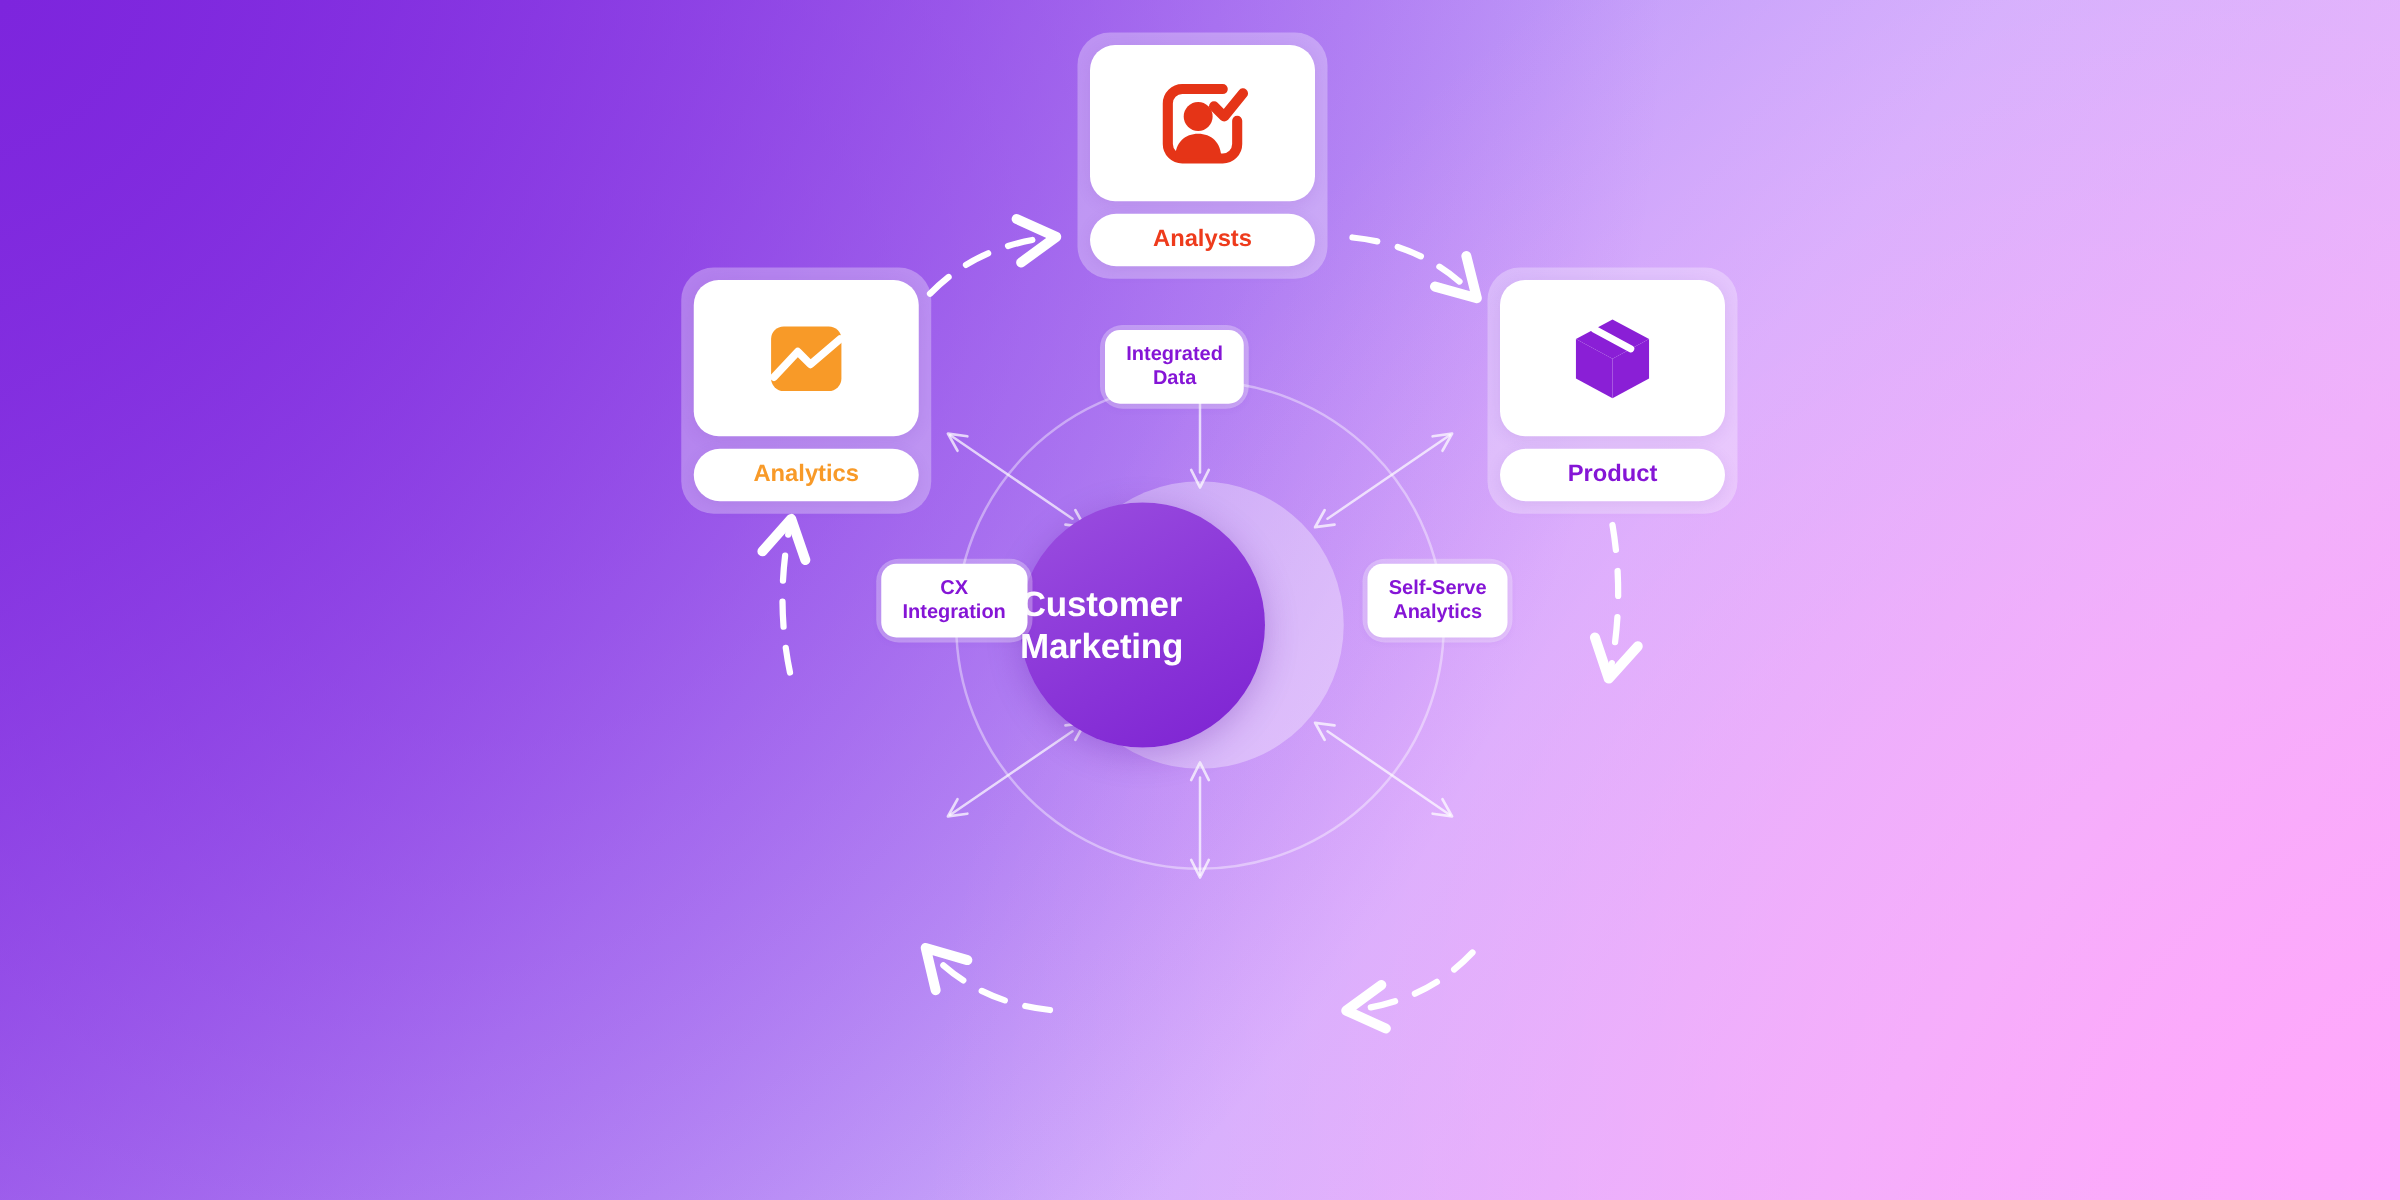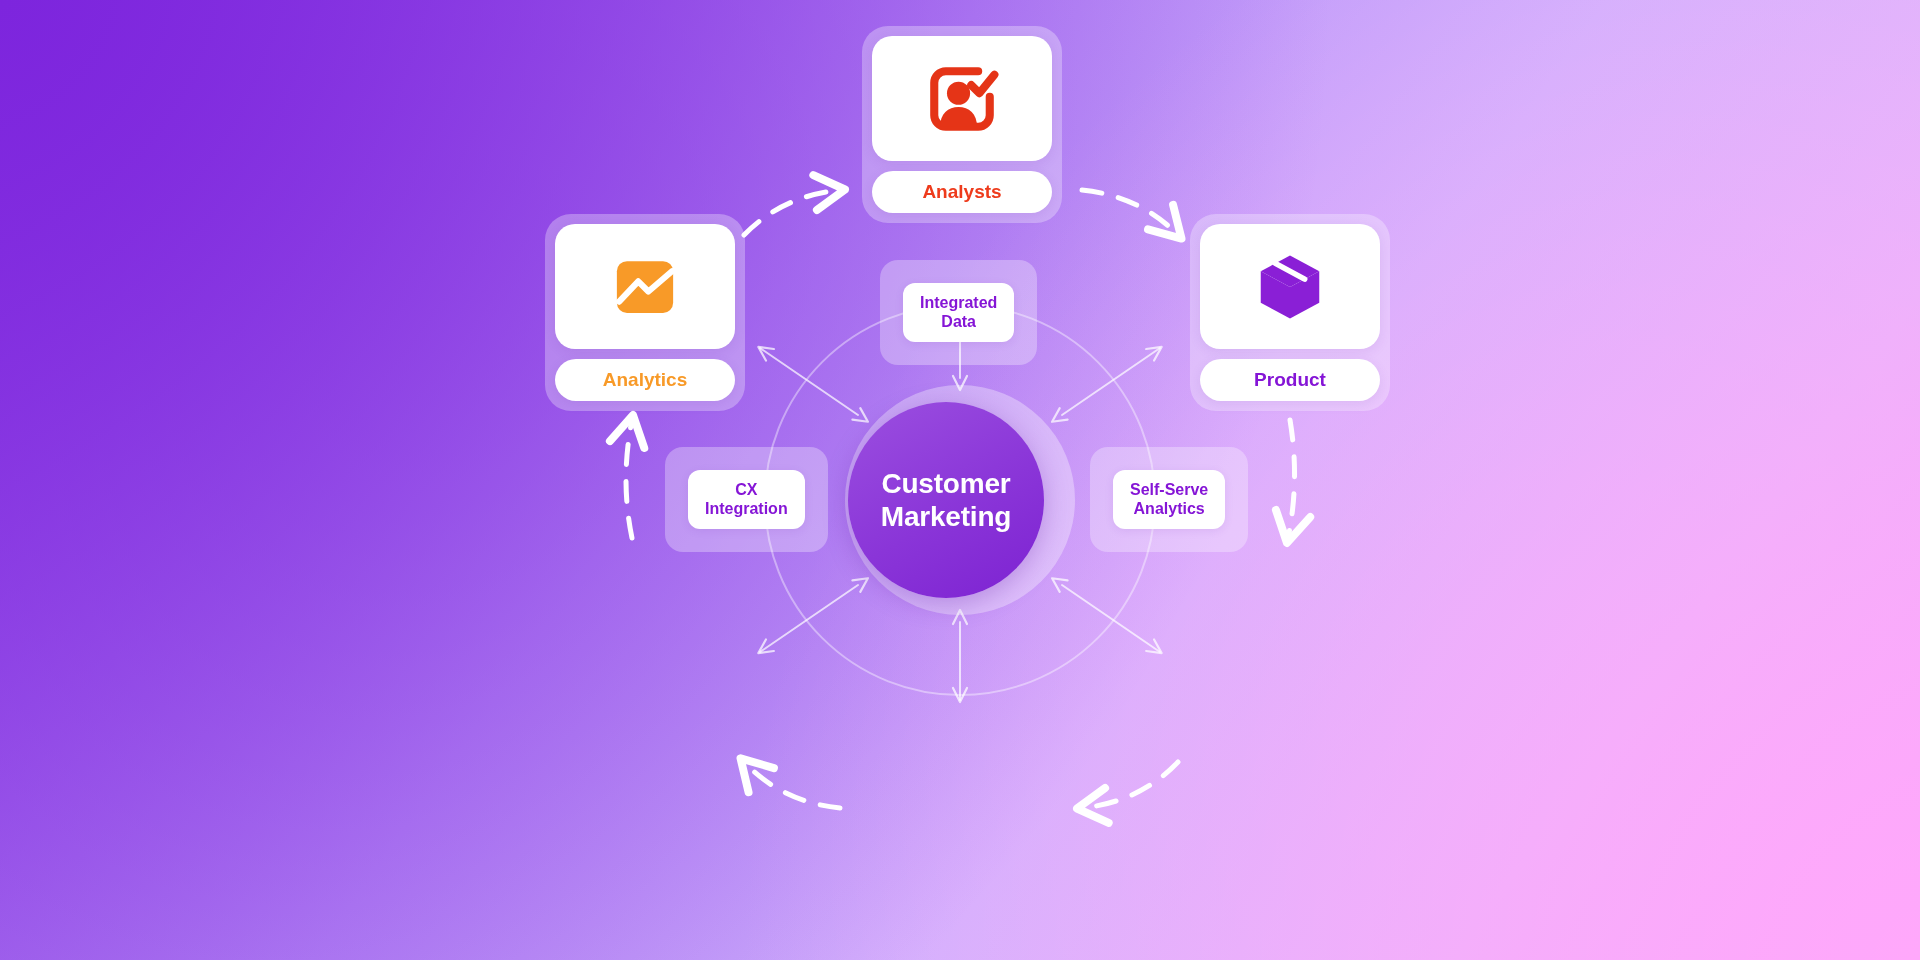--- a/index.html
+++ b/index.html
@@ -37,61 +37,60 @@
     position: absolute;
     left: 845px;
     top: 385px;
     width: 230px;
     height: 230px;
     border-radius: 50%;
     background: rgba(255,255,255,0.34);
   }
   .hub {
     position: absolute;
-    left: 848px;
+    left: 816px;
     top: 402px;
     width: 196px;
     height: 196px;
     border-radius: 50%;
     background: linear-gradient(150deg, #9b4fe0 0%, #8a35d8 55%, #7d22d2 100%);
     display: flex;
     align-items: center;
-    justify-content: center;
     box-shadow: 0 6px 26px rgba(90,20,160,0.28);
   }
   .hub-text {
     color: #ffffff;
     font-size: 28px;
     font-weight: bold;
     line-height: 1.18;
     text-align: center;
     letter-spacing: -0.2px;
   }
 
   
   .pill-wrap {
     position: absolute;
-    padding: 23px;
+    padding: 4px;
     border-radius: 18px;
     background: rgba(255,255,255,0.30);
   }
   .pill {
     background: #ffffff;
     border-radius: 12px;
     padding: 11px 17px;
     text-align: center;
     color: #8515d6;
     font-size: 16px;
     font-weight: bold;
     line-height: 1.16;
     box-shadow: 0 2px 8px rgba(110,40,180,0.10);
   }
 
   #pill-integrated { left: 880px;  top: 260px; }
-  #pill-cx         { left: 665px;  top: 447px; }
+  #pill-cx         { left: 701px;  top: 447px; }
   #pill-selfserve  { left: 1090px; top: 447px; }
 
   
   .node {
     position: absolute;
     width: 200px;
     padding: 10px;
     border-radius: 26px;
     background: rgba(255,255,255,0.30);
     display: flex;

